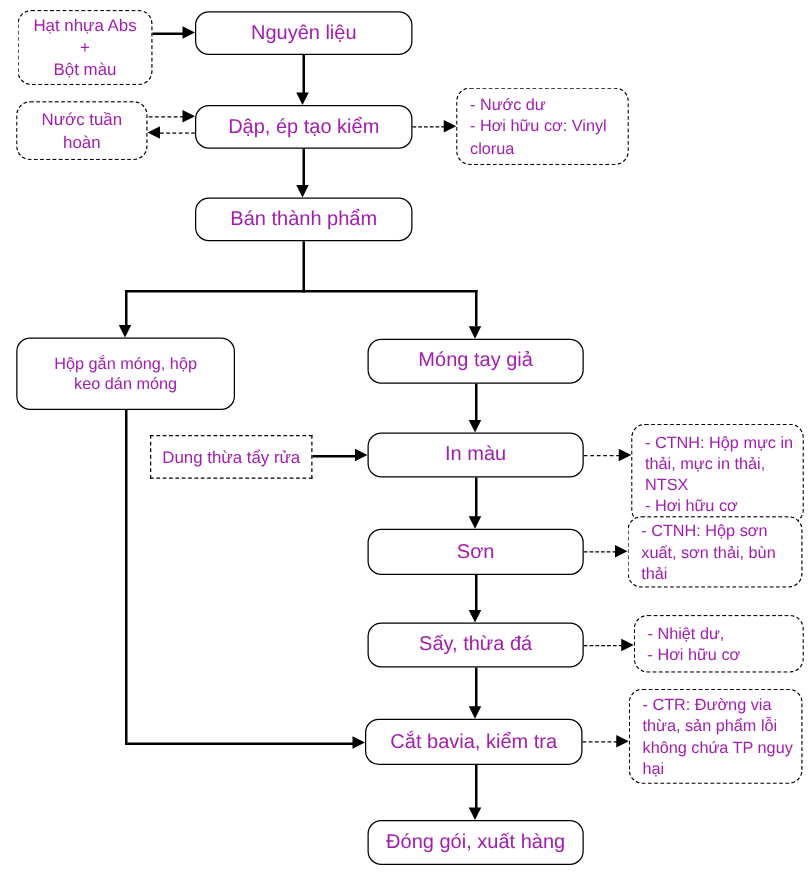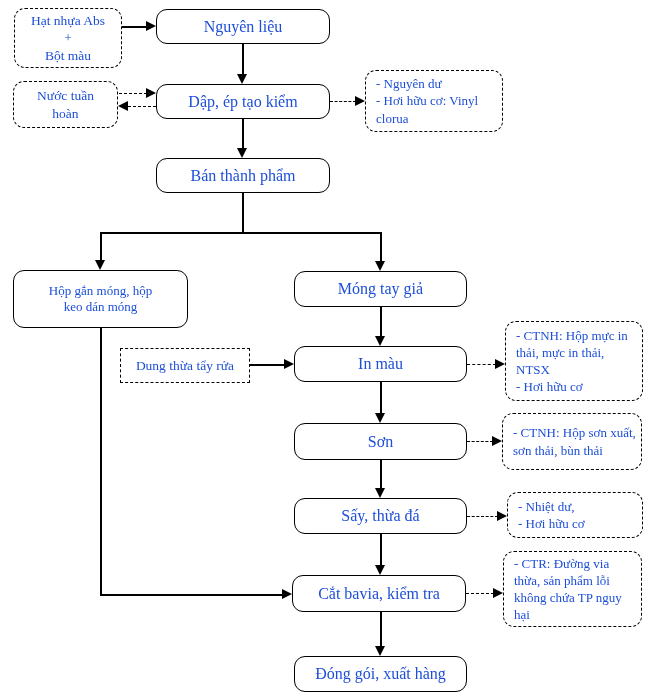--- a/index.html
+++ b/index.html
@@ -1,18 +1,18 @@
 <!DOCTYPE html>
 <html><head>
 <meta charset="utf-8">
 <style>
   html,body{margin:0;padding:0;background:#ffffff;}
   #canvas{
     position:relative;width:648px;height:699px;background:#ffffff;
-    font-family:Liberation Serif, serif;color:#1d4ed8;
+    font-family:Liberation Sans, sans-serif;color:#a21caf;
     overflow:hidden;
   }
   .node{
     position:absolute;box-sizing:border-box;background:#fff;
     border:1.5px solid #000;border-radius:11px;
     display:flex;align-items:center;justify-content:center;
     text-align:center;white-space:pre-line;font-size:16px;line-height:1.25;
   }
   .dash{border:1.2px dashed #000;}
   .sq{border-radius:0;}
@@ -57,24 +57,24 @@
   <div class="node" style="left:294px;top:346px;width:173px;height:36px">In màu</div>
 
   <div class="node" style="left:294px;top:423px;width:173px;height:37px">Sơn</div>
 
   <div class="node" style="left:294px;top:498px;width:173px;height:36px">Sấy, thừa đá</div>
 
   <div class="node" style="left:292px;top:575px;width:174px;height:37px">Cắt bavia, kiểm tra</div>
 
   <div class="node" style="left:294px;top:656px;width:173px;height:36px">Đóng gói, xuất hàng</div>
 
-  <div class="node dash note" style="left:365px;top:70px;width:138px;height:62px">- Nguyên dư
+  <div class="node dash note" style="left:365px;top:70px;width:138px;height:62px">- Nước dư
 - Hơi hữu cơ: Vinyl clorua</div>
 
-  <div class="node dash note" style="left:505px;top:321px;width:138px;height:80px">- CTNH: Hộp mực in thải, mực in thải, NTSX
+  <div class="node dash note" style="left:505px;top:339px;width:138px;height:80px">- CTNH: Hộp mực in thải, mực in thải, NTSX
 - Hơi hữu cơ</div>
 
   <div class="node dash note" style="left:502px;top:413px;width:140px;height:57px">- CTNH: Hộp sơn xuất, sơn thải, bùn thải</div>
 
   <div class="node dash note" style="left:507px;top:492px;width:136px;height:46px">- Nhiệt dư,
 - Hơi hữu cơ</div>
 
   <div class="node dash note" style="left:503px;top:551px;width:139px;height:76px">- CTR: Đường via thừa, sản phẩm lỗi không chứa TP nguy hại</div>
 
   <div class="lnh" style="left:122px;top:26px;width:26px"></div>

